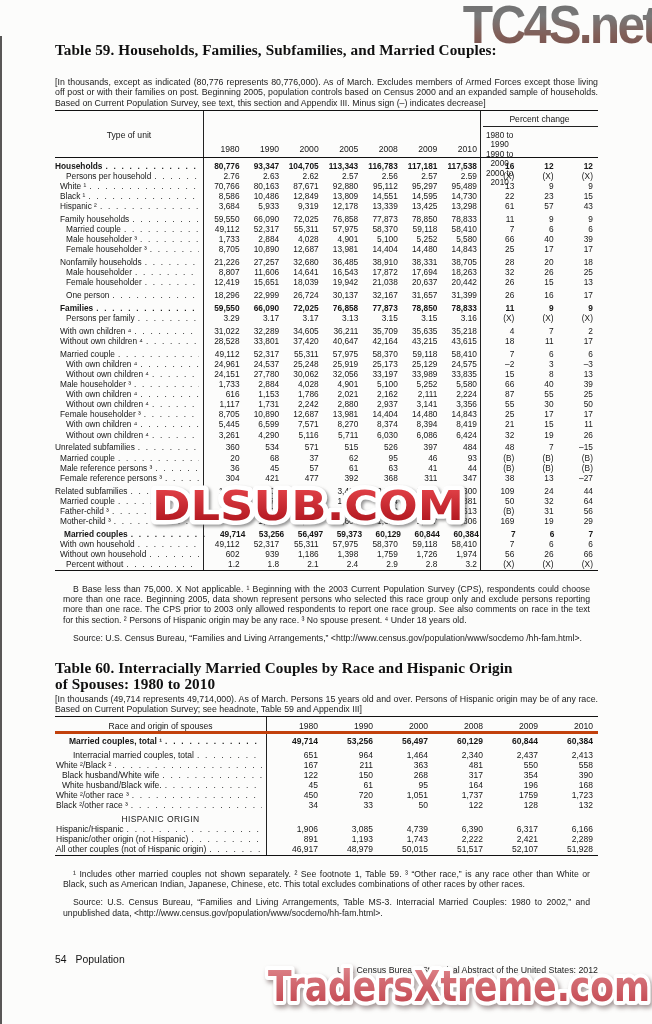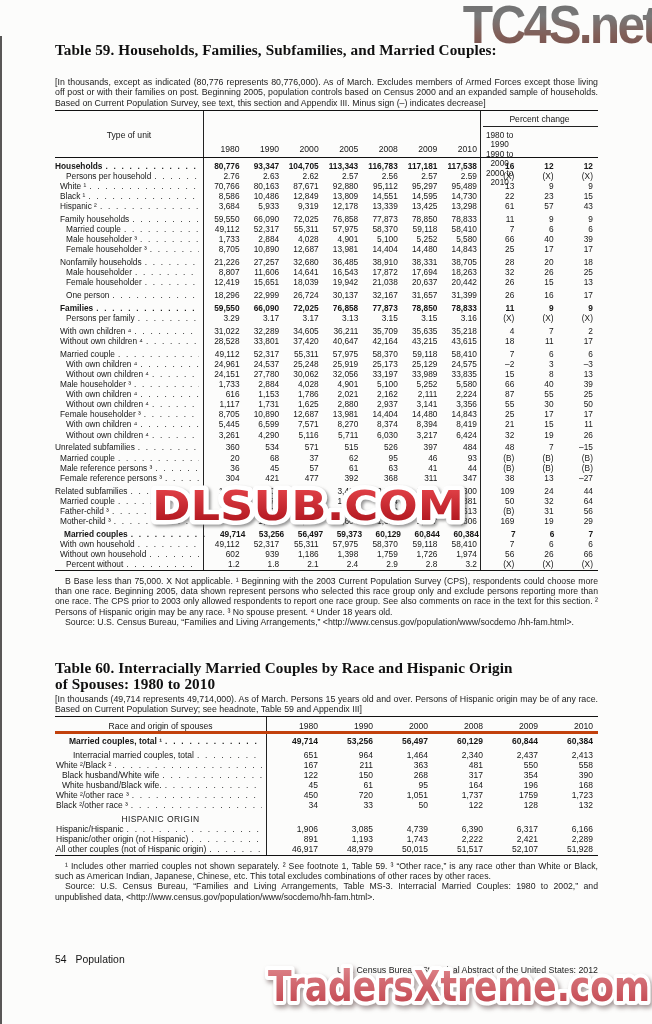--- a/index.html
+++ b/index.html
@@ -6,21 +6,21 @@
   #page{position:relative;width:652px;height:1024px;background:#fcfcfb;overflow:hidden;
         font-family:"Liberation Sans",sans-serif;color:#161616;margin:0 auto;}
   
   .scan-edge{position:absolute;left:0;top:36px;width:2px;height:988px;background:#3c3a38;opacity:.85;}
 
   
   .tbl-title{position:absolute;left:55px;width:520px;font-family:"Liberation Serif",serif;
              font-weight:700;font-size:15.2px;line-height:16.2px;color:#101010;letter-spacing:.1px;}
   .headnote{position:absolute;left:55px;width:543px;font-size:8.8px;line-height:10.3px;color:#1b1b1b;text-align:justify;}
   .footnotes{position:absolute;left:55px;width:543px;font-size:8.7px;line-height:10.2px;color:#1b1b1b;}
-  .footnotes p{margin:0;text-indent:10px;text-align:justify;}
+  .footnotes p{margin:8px;text-indent:10px;text-align:justify;}
 
   
   .tframe{position:absolute;left:55px;width:543px;border-top:1.6px solid #111;border-bottom:1.6px solid #111;box-sizing:border-box;}
   #t59-frame{top:110px;height:461px;}
   #t60-frame{top:716px;height:140px;}
   .vline{position:absolute;top:0;bottom:0;width:1px;background:#222;}
 
   
   #t59-header{position:absolute;left:0;top:0;width:543px;height:47px;border-bottom:1px solid #111;box-sizing:border-box;}
   .h-stub59{position:absolute;left:0;top:0;width:148px;height:47px;display:flex;align-items:center;justify-content:center;font-size:8.6px;}
@@ -450,21 +450,21 @@
           <span class="pc">55</span>
           <span class="pc">25</span>
         </div>
         <div class="trow">
           <span class="lb">
             <span class="lt" style="padding-left: 11px;">Without own children ⁴</span>
             <span class="lead">. . . . . . . . . . . . . . . . . . . . . . . . . . . . . . . . . . . . . . . . . . . . . . . . . . . . . . . . . . . . . . . . . . . . . . </span>
           </span>
           <span class="yc">1,117</span>
           <span class="yc">1,731</span>
-          <span class="yc">1,625</span>
+          <span class="yc">2,242</span>
           <span class="yc">2,880</span>
           <span class="yc">2,937</span>
           <span class="yc">3,141</span>
           <span class="yc">3,356</span>
           <span class="pc">55</span>
           <span class="pc">30</span>
           <span class="pc">50</span>
         </div>
         <div class="trow">
           <span class="lb">
@@ -501,21 +501,21 @@
         <div class="trow">
           <span class="lb">
             <span class="lt" style="padding-left: 11px;">Without own children ⁴</span>
             <span class="lead">. . . . . . . . . . . . . . . . . . . . . . . . . . . . . . . . . . . . . . . . . . . . . . . . . . . . . . . . . . . . . . . . . . . . . . </span>
           </span>
           <span class="yc">3,261</span>
           <span class="yc">4,290</span>
           <span class="yc">5,116</span>
           <span class="yc">5,711</span>
           <span class="yc">6,030</span>
-          <span class="yc">3,217</span>
+          <span class="yc">6,086</span>
           <span class="yc">6,424</span>
           <span class="pc">32</span>
           <span class="pc">19</span>
           <span class="pc">26</span>
         </div>
         <div class="trow" style="margin-top: 2.9px;">
           <span class="lb">
             <span class="lt" style="padding-left: 0px;">Unrelated subfamilies</span>
             <span class="lead">. . . . . . . . . . . . . . . . . . . . . . . . . . . . . . . . . . . . . . . . . . . . . . . . . . . . . . . . . . . . . . . . . . . . . . </span>
           </span>

